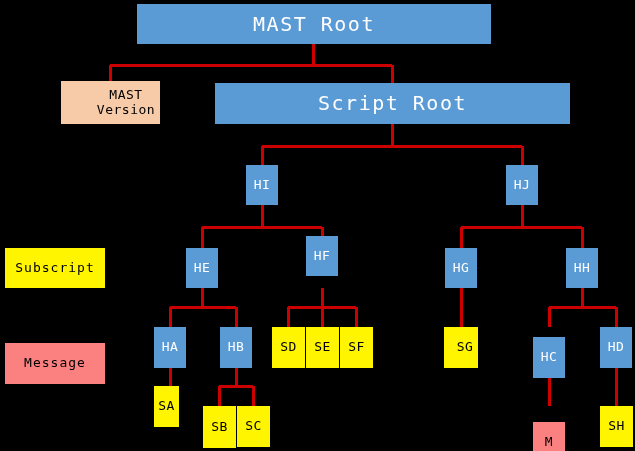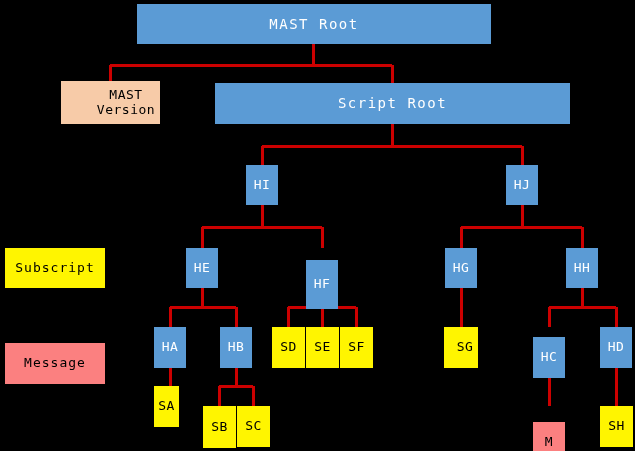--- a/index.html
+++ b/index.html
@@ -50,21 +50,21 @@
   .node.version {
     background: #F7CBA8;
     color: #000000;
     padding-left: 31px;
   }
   .legend-label {
     font-size: 13px;
     letter-spacing: 1px;
   }
   .big-label {
-    font-size: 14px;
+    font-size: 20px;
     letter-spacing: 1.5px;
   }
   .small-label {
     font-size: 13px;
     letter-spacing: 0.5px;
   }
 </style>
 </head>
 <body>
 
@@ -121,21 +121,21 @@
   <div class="node hash small-label" style="left:246px; top:165px; width:32px; height:40px;">
     <span>HI</span>
   </div>
   <div class="node hash small-label" style="left:506px; top:165px; width:32px; height:40px;">
     <span>HJ</span>
   </div>
 
   <div class="node hash small-label" style="left:186px; top:248px; width:32px; height:40px;">
     <span>HE</span>
   </div>
-  <div class="node hash small-label" style="left:306px; top:260px; width:32px; height:49px;">
+  <div class="node hash small-label" style="left:306px; top:236px; width:32px; height:40px;">
     <span>HF</span>
   </div>
   <div class="node hash small-label" style="left:445px; top:248px; width:32px; height:40px;">
     <span>HG</span>
   </div>
   <div class="node hash small-label" style="left:566px; top:248px; width:32px; height:40px;">
     <span>HH</span>
   </div>
 
   <div class="node hash small-label" style="left:154px; top:327px; width:32px; height:41px;">

